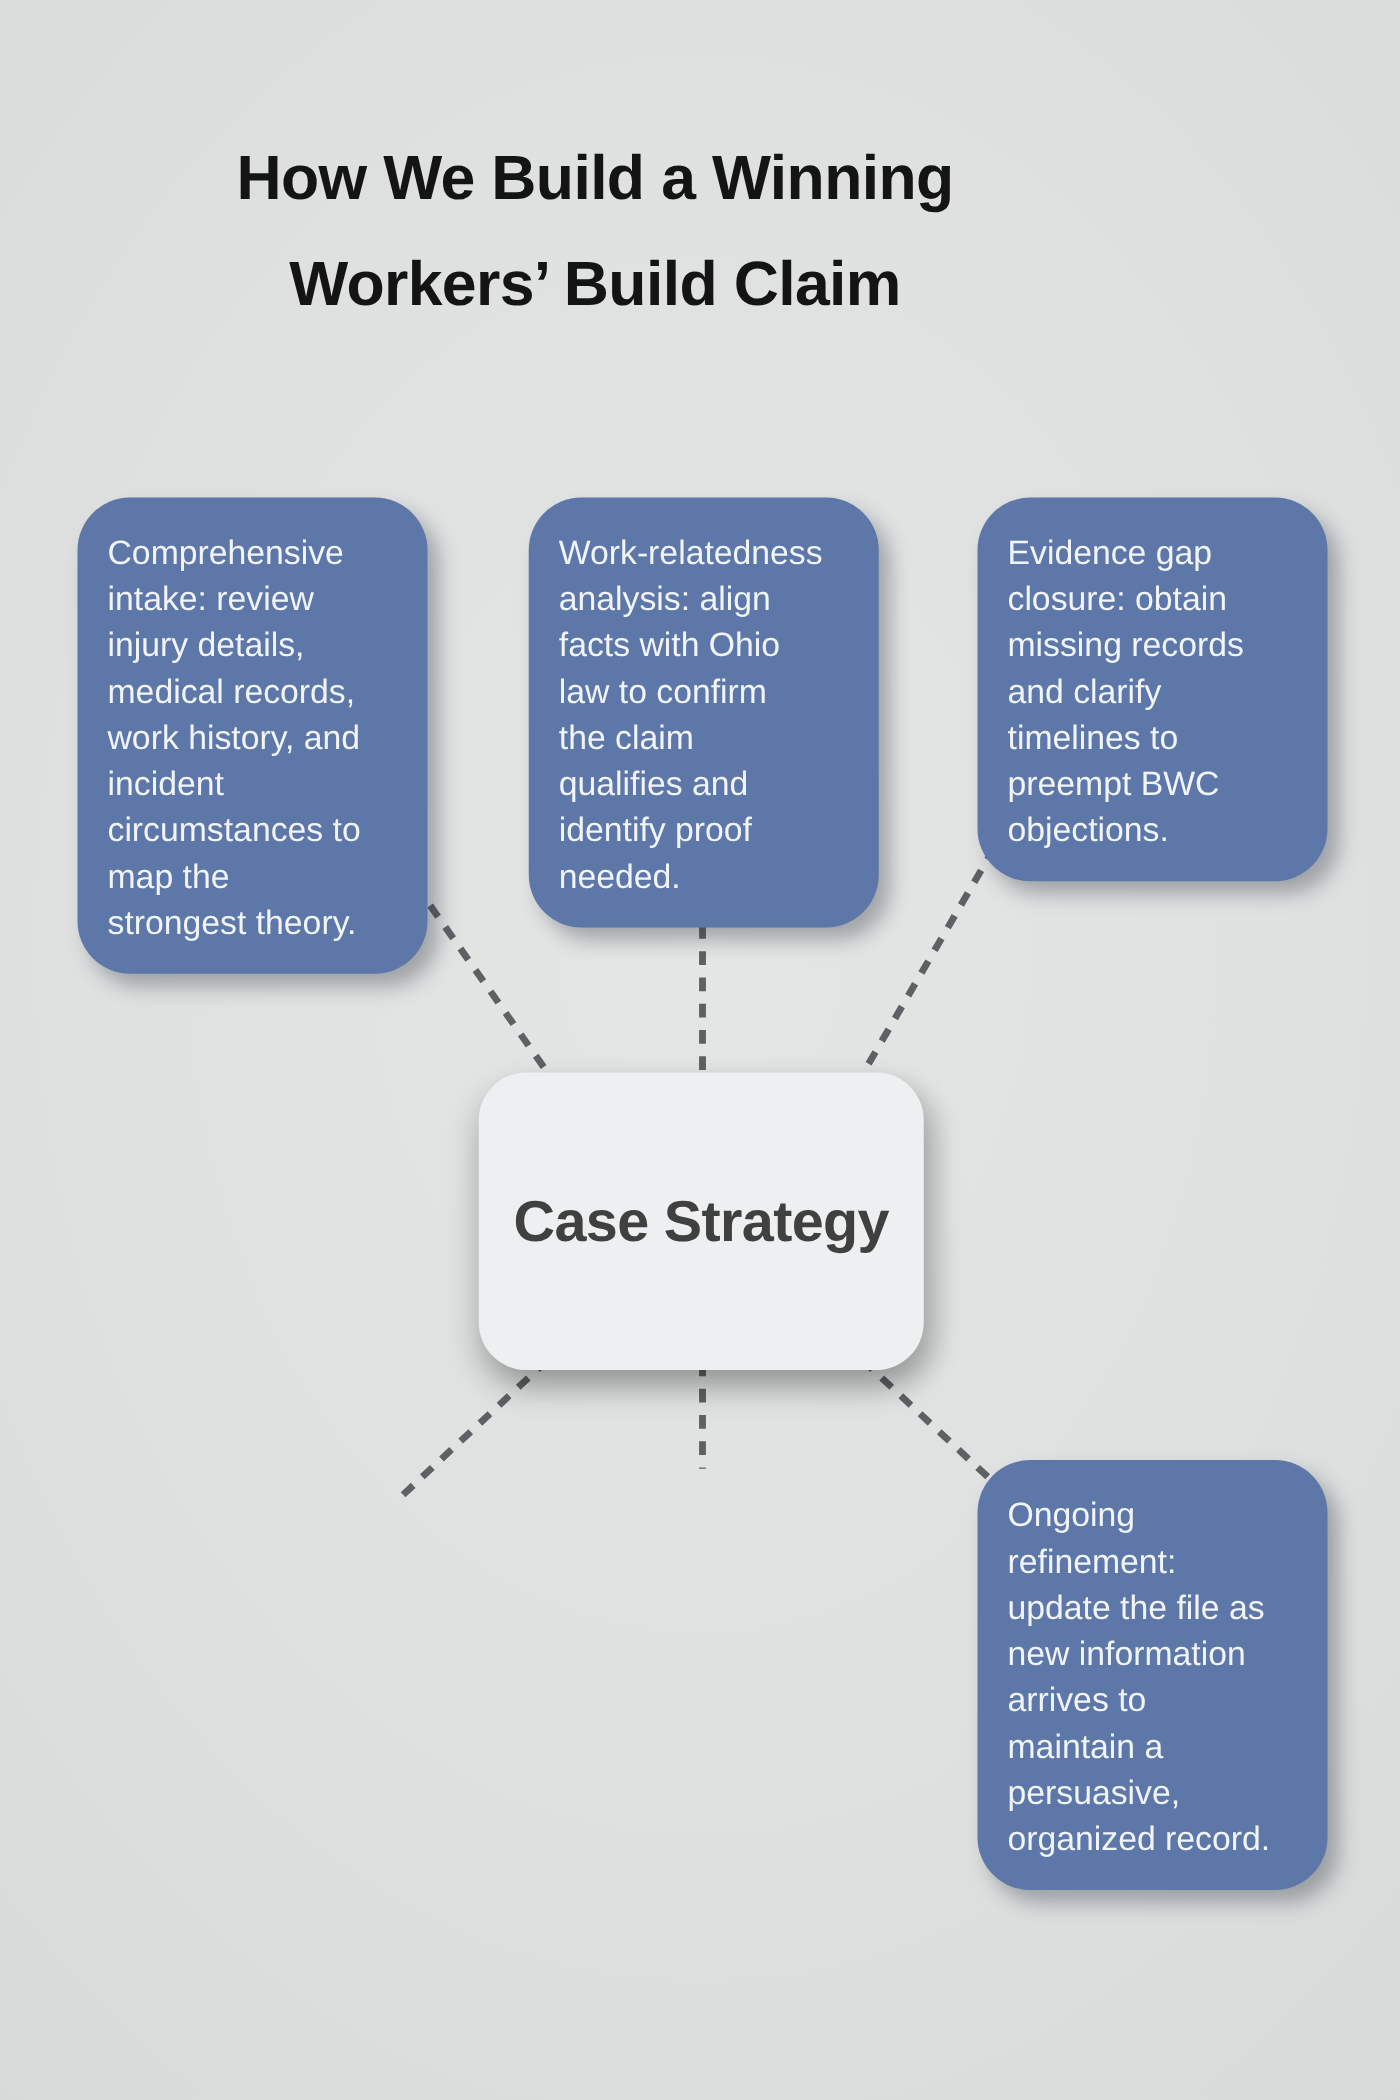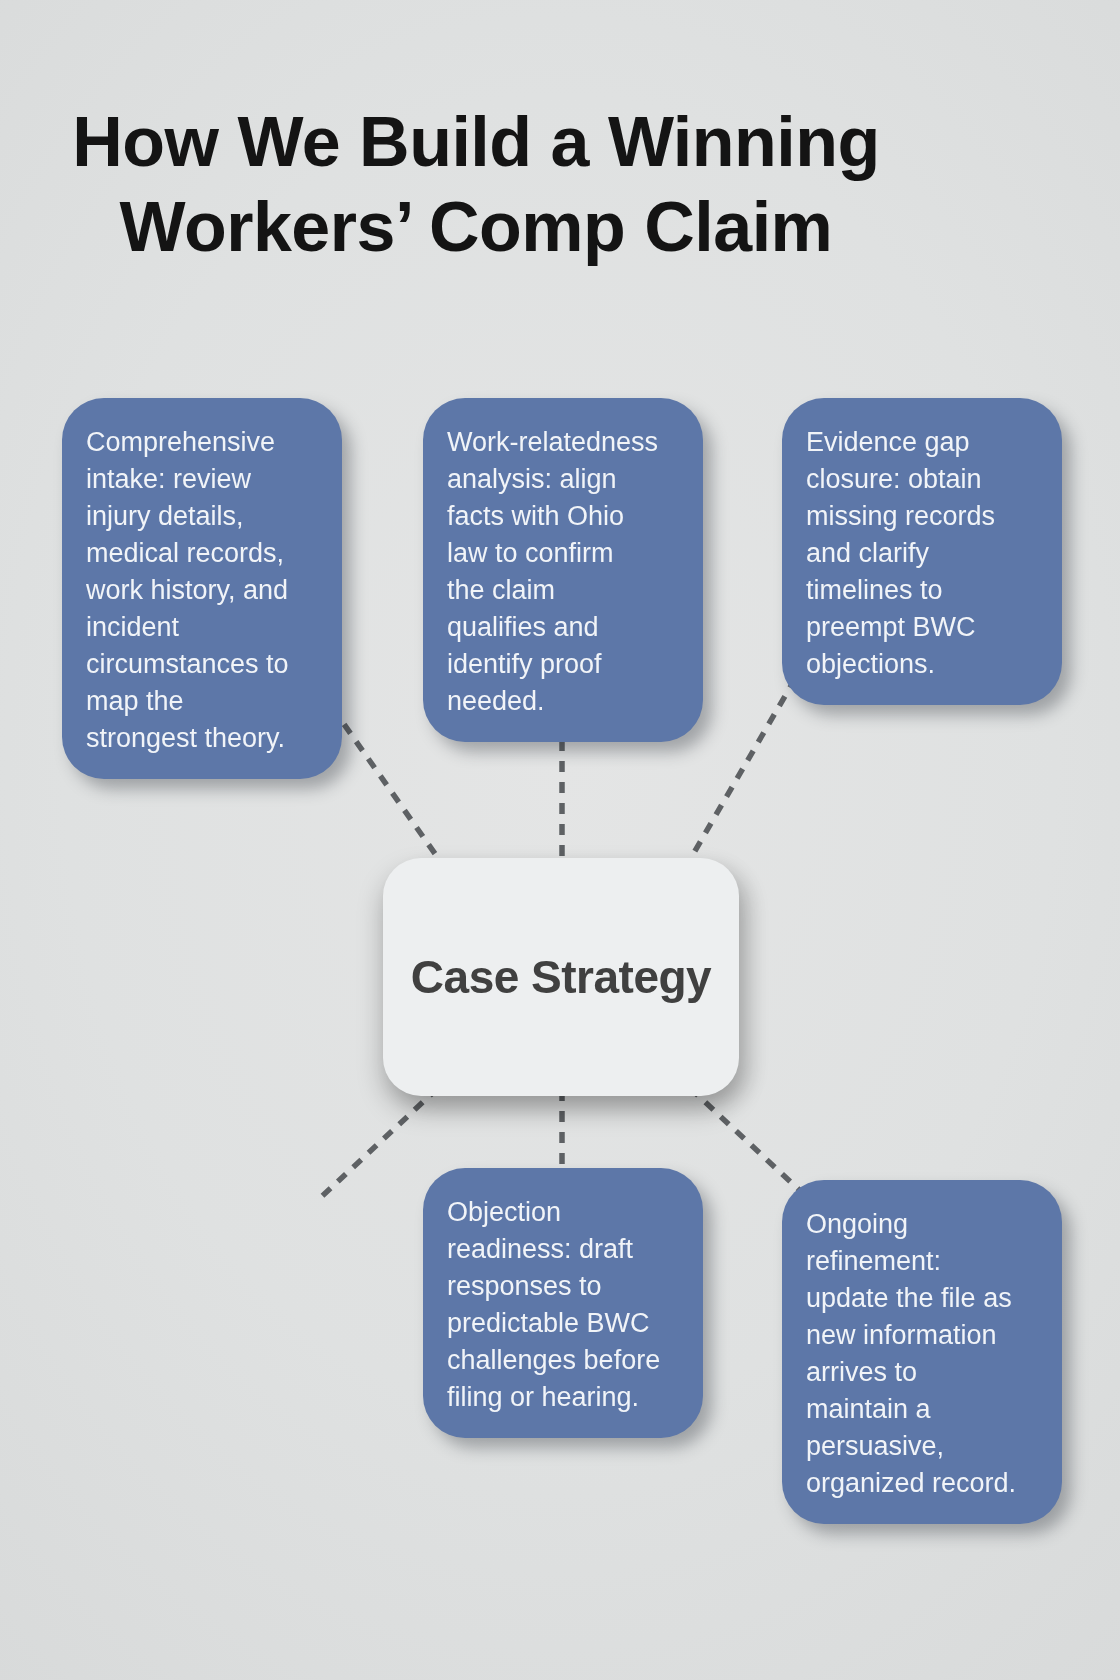--- a/index.html
+++ b/index.html
@@ -15,21 +15,21 @@
   }
 
   .title {
     position: absolute;
     top: 100px;
     left: 0;
     width: 952px;
     margin: 0;
     text-align: center;
     color: #141414;
-    font-size: 70px;
+    font-size: 50px;
     line-height: 85px;
     font-weight: 700;
     letter-spacing: -0.5px;
   }
   .title-line { display: block; }
 
   .connectors {
     position: absolute;
     top: 0; left: 0;
     z-index: 1;
@@ -57,21 +57,21 @@
     line-height: 37px;
     font-weight: 400;
     white-space: pre-line;
   }
 
   .node-1 { left: 62px;  top: 398px; }
   .node-2 { left: 423px; top: 398px; }
   .node-3 { left: 782px; top: 398px; }
   .node-4 { left: 62px;  top: 1168px; }
   .node-5 { left: 423px; top: 1168px; }
-  .node-6 { left: 782px; top: 1168px; margin-top: 12px; }
+  .node-6 { left: 782px; top: 1168px; }
 
   .center-node {
     position: absolute;
     z-index: 3;
     left: 383px;
     top: 858px;
     width: 356px;
     height: 238px;
     background: #edeff0;
     border-radius: 38px;
@@ -87,21 +87,21 @@
     letter-spacing: -0.5px;
   }
 </style>
 </head>
 <body>
 
 <div class="canvas">
 
   <h1 class="title">
     <span class="title-line">How We Build a Winning</span>
-    <span class="title-line">Workers’ Comp Claim</span>
+    <span class="title-line">Workers’ Build Claim</span>
   </h1>
 
   <svg class="connectors" width="1120" height="1680" viewBox="0 0 1120 1680">
     <line x1="320" y1="690" x2="445" y2="868"></line>
     <line x1="562" y1="740" x2="562" y2="868"></line>
     <line x1="806" y1="660" x2="685" y2="868"></line>
     <line x1="438" y1="1088" x2="318" y2="1200"></line>
     <line x1="562" y1="1090" x2="562" y2="1175"></line>
     <line x1="690" y1="1088" x2="810" y2="1200"></line>
   </svg>
@@ -133,28 +133,20 @@
     <p>Evidence gap
 closure: obtain
 missing records
 and clarify
 timelines to
 preempt BWC
 objections.</p>
   </div>
 
 
-  <div class="node node-5">
-    <p>Objection
-readiness: draft
-responses to
-predictable BWC
-challenges before
-filing or hearing.</p>
-  </div>
 
   <div class="node node-6">
     <p>Ongoing
 refinement:
 update the file as
 new information
 arrives to
 maintain a
 persuasive,
 organized record.</p>

